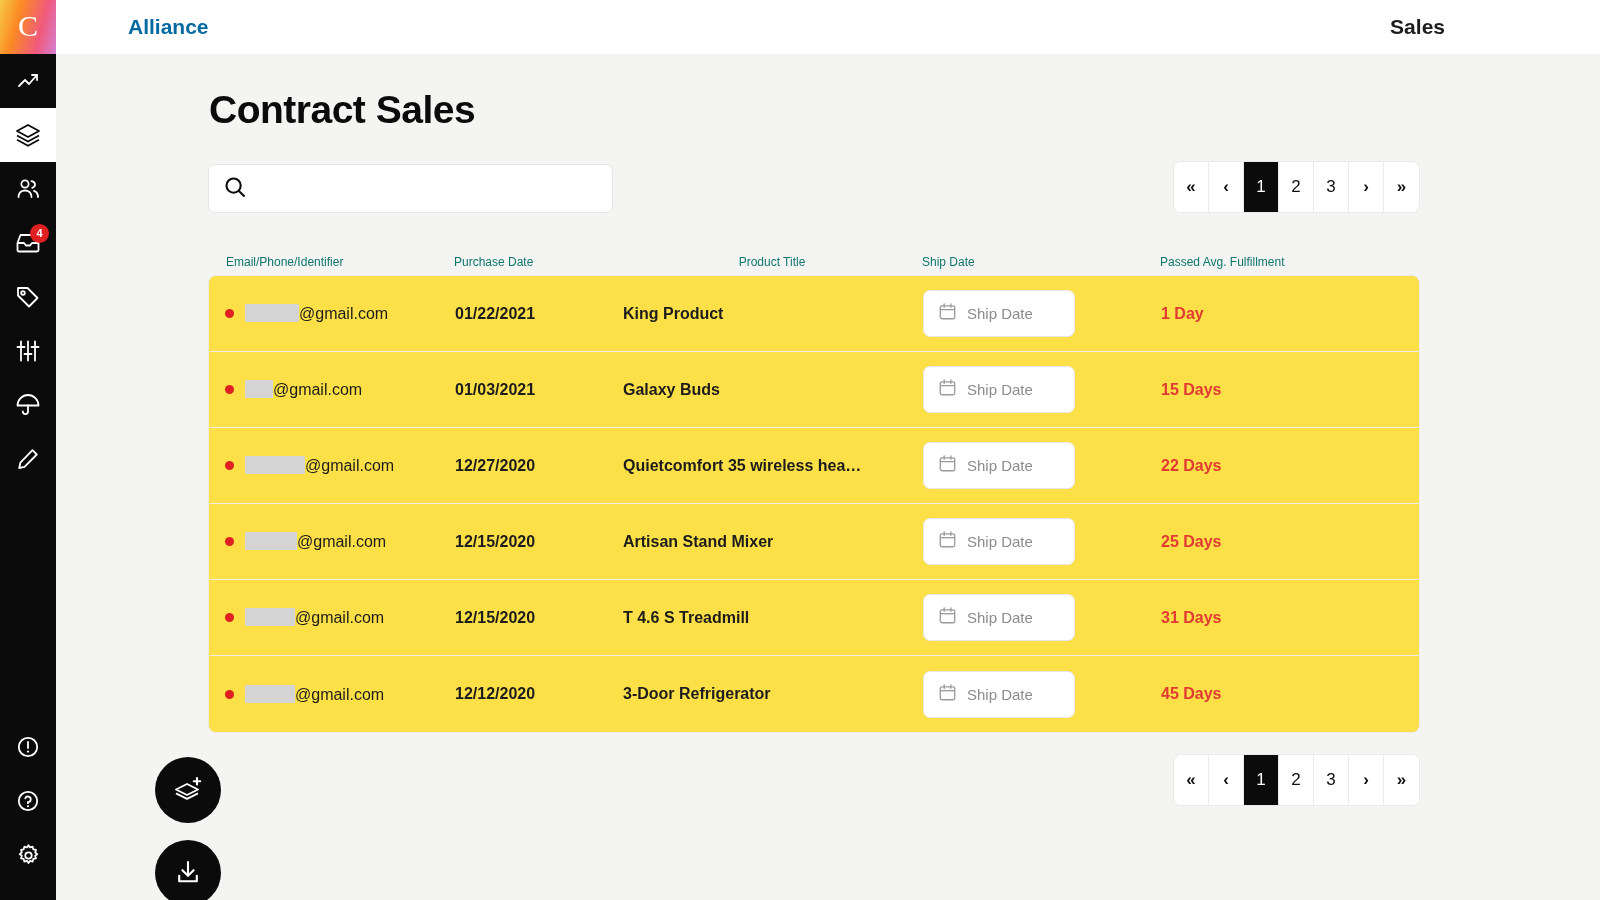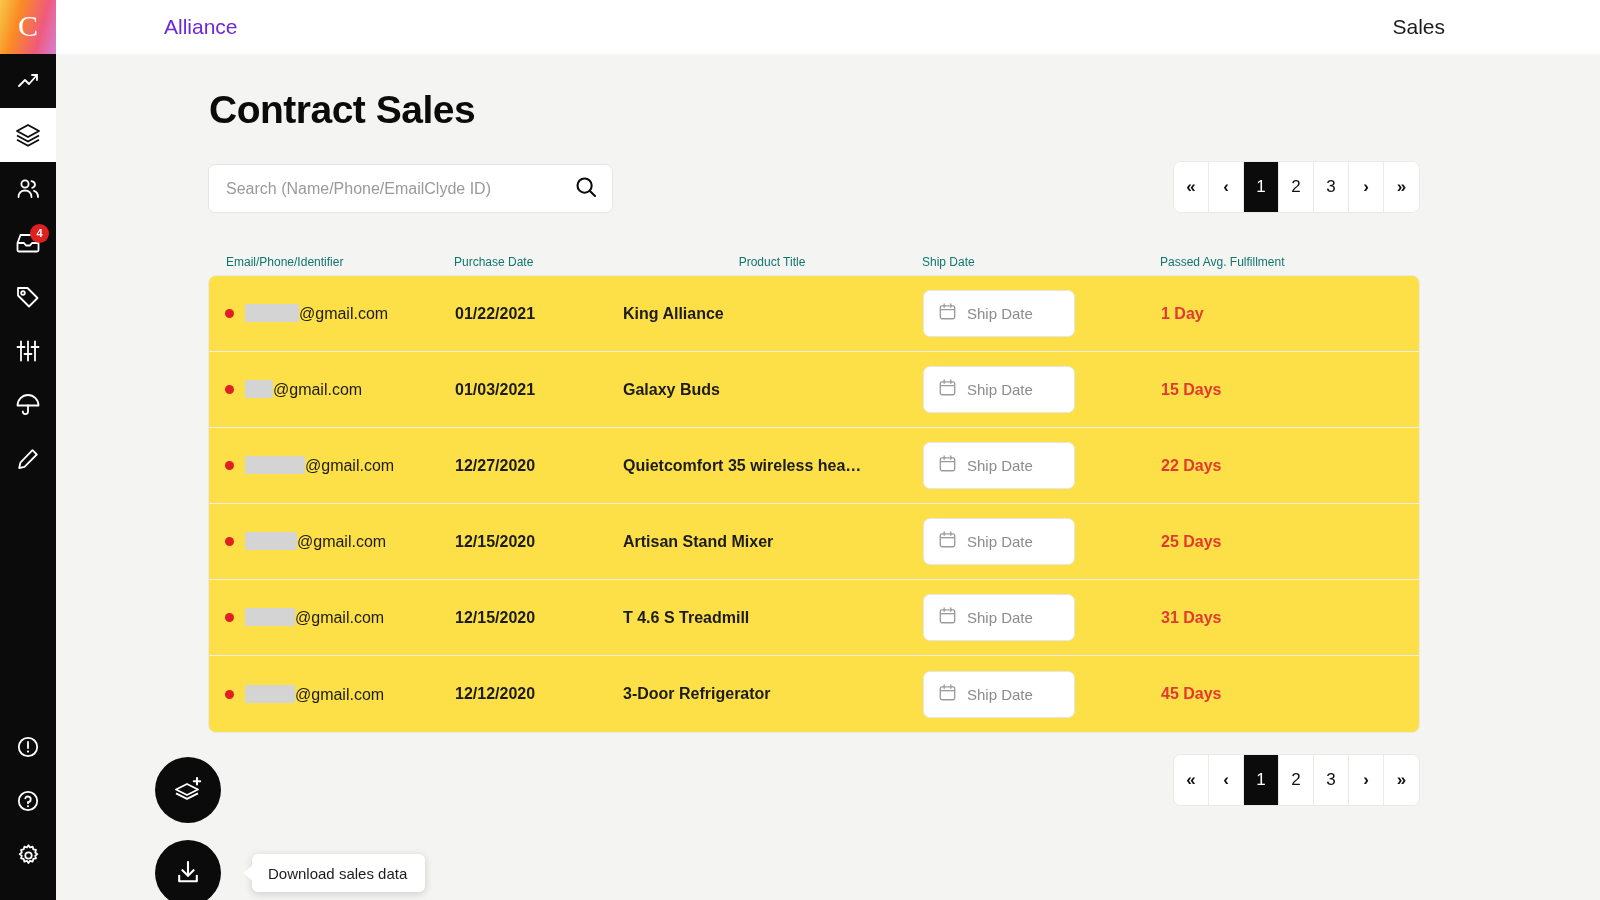--- a/index.html
+++ b/index.html
@@ -68,31 +68,31 @@
   
   .topbar {
     position: absolute;
     left: 56px; top: 0;
     width: 1544px; height: 54px;
     background: #ffffff;
     display: flex; align-items: center;
     z-index: 20;
   }
   .brand-name {
-    margin-left: 108px;
+    margin-left: 72px;
     font-size: 21px;
-    color: #6d28d9;
-    font-weight: 400;
+    color: #0369a1;
+    font-weight: 700;
   }
   .topbar-right {
     margin-left: auto;
     margin-right: 155px;
     font-size: 21px;
     color: #1c1c1c;
-    font-weight: 400;
+    font-weight: 700;
     text-align: center;
   }
 
   
   .main {
     position: absolute;
     left: 56px; top: 54px;
     width: 1544px; height: 846px;
     background: #f4f4f2;
     overflow: hidden;
@@ -409,21 +409,20 @@
 <div class="topbar">
   <span class="brand-name">Alliance</span>
   <span class="topbar-right">Sales</span>
 </div>
 
 <div class="main">
 
   <h1 class="page-title">Contract Sales</h1>
 
   <div class="search-box">
-    <input class="search-input" type="text" placeholder="Search (Name/Phone/EmailClyde ID)" style="">
     <button class="search-icon-btn">
       <span>
         <svg width="24" height="24" viewBox="0 0 24 24" fill="none">
           <circle cx="10.6" cy="10.6" r="7.1" stroke="#0b0b0b" stroke-width="2.1"></circle>
           <line x1="15.9" y1="15.9" x2="21" y2="21" stroke="#0b0b0b" stroke-width="2.1" stroke-linecap="round"></line>
         </svg>
       </span>
     </button>
   </div>
 
@@ -448,21 +447,21 @@
   <div class="table-card" id="table-body">
       <div class="row">
       <div class="c-email">
         <span class="dot"></span>
         <span class="email-text"><span class="redact" style="width:54px"></span><span>@gmail.com</span></span>
       </div>
       <div class="c-date">
         <span class="cell-text">01/22/2021</span>
       </div>
       <div class="c-prod">
-        <span class="cell-text">King Alliance</span>
+        <span class="cell-text">King Product</span>
       </div>
       <div class="c-ship">
         <div class="ship-input">
           <span>
             <svg width="19" height="19" viewBox="0 0 20 20" fill="none">
               <rect x="2.4" y="4" width="15.2" height="13.6" rx="1.8" stroke="#9a9a9a" stroke-width="1.4"></rect>
               <line x1="2.4" y1="8.1" x2="17.6" y2="8.1" stroke="#9a9a9a" stroke-width="1.4"></line>
               <line x1="6.5" y1="2.1" x2="6.5" y2="5.6" stroke="#9a9a9a" stroke-width="1.4" stroke-linecap="round"></line>
               <line x1="13.5" y1="2.1" x2="13.5" y2="5.6" stroke="#9a9a9a" stroke-width="1.4" stroke-linecap="round"></line>
             </svg>
@@ -640,15 +639,14 @@
   <button class="fab fab-download">
     <span>
       <svg width="28" height="28" viewBox="0 0 28 28" fill="none">
         <line x1="14" y1="4" x2="14" y2="17.5" stroke="#fff" stroke-width="2.1" stroke-linecap="round"></line>
         <polyline points="8.4,12.2 14,17.8 19.6,12.2" stroke="#fff" stroke-width="2.1" stroke-linecap="round" stroke-linejoin="round"></polyline>
         <polyline points="5.2,17.8 5.2,23.2 22.8,23.2 22.8,17.8" stroke="#fff" stroke-width="2.1" stroke-linecap="round" stroke-linejoin="round"></polyline>
       </svg>
     </span>
   </button>
 
-  <div class="tooltip">Download sales data</div>
 
 </div>
 
 </body></html>

